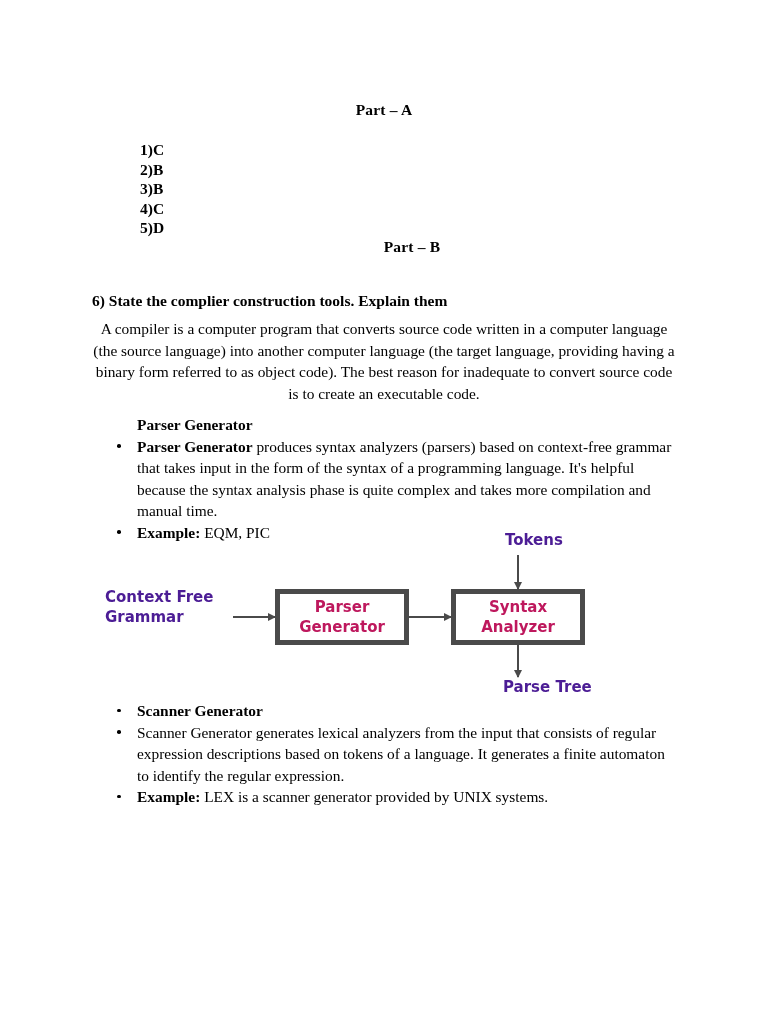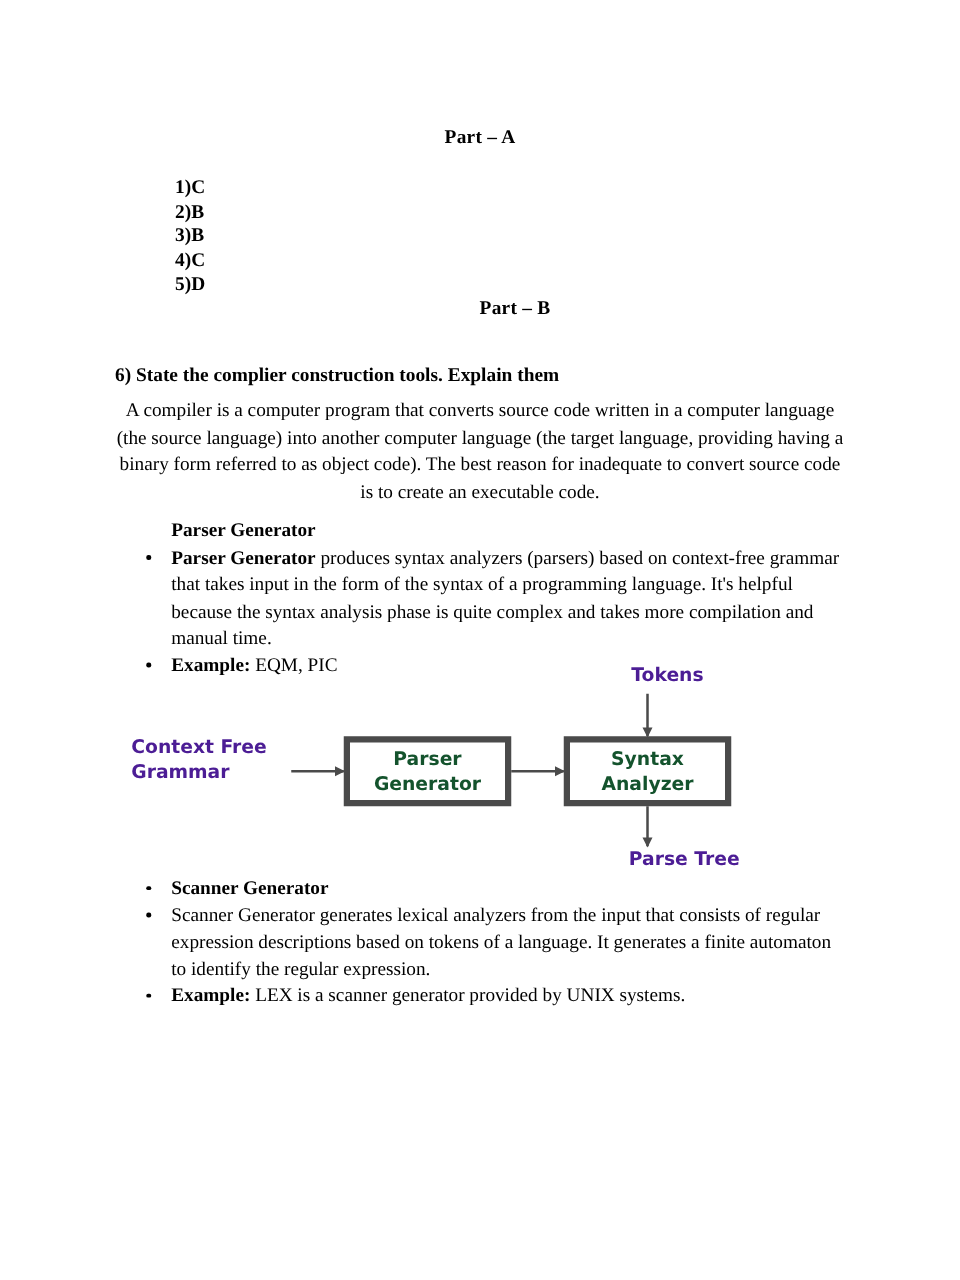--- a/index.html
+++ b/index.html
@@ -138,21 +138,21 @@
   .dg-box {
     position: absolute;
     border: 5px solid #4a4a4a;
     background: #ffffff;
     box-sizing: border-box;
     display: flex;
     align-items: center;
     justify-content: center;
   }
   .dg-box .dg-box-text {
-    color: #14532d;
+    color: #be185d;
     font-weight: bold;
     font-size: 15px;
     line-height: 20px;
     text-align: center;
     white-space: pre-line;
   }
   #box-parser-generator {
     left: 170px;
     top: 64px;
     width: 134px;

